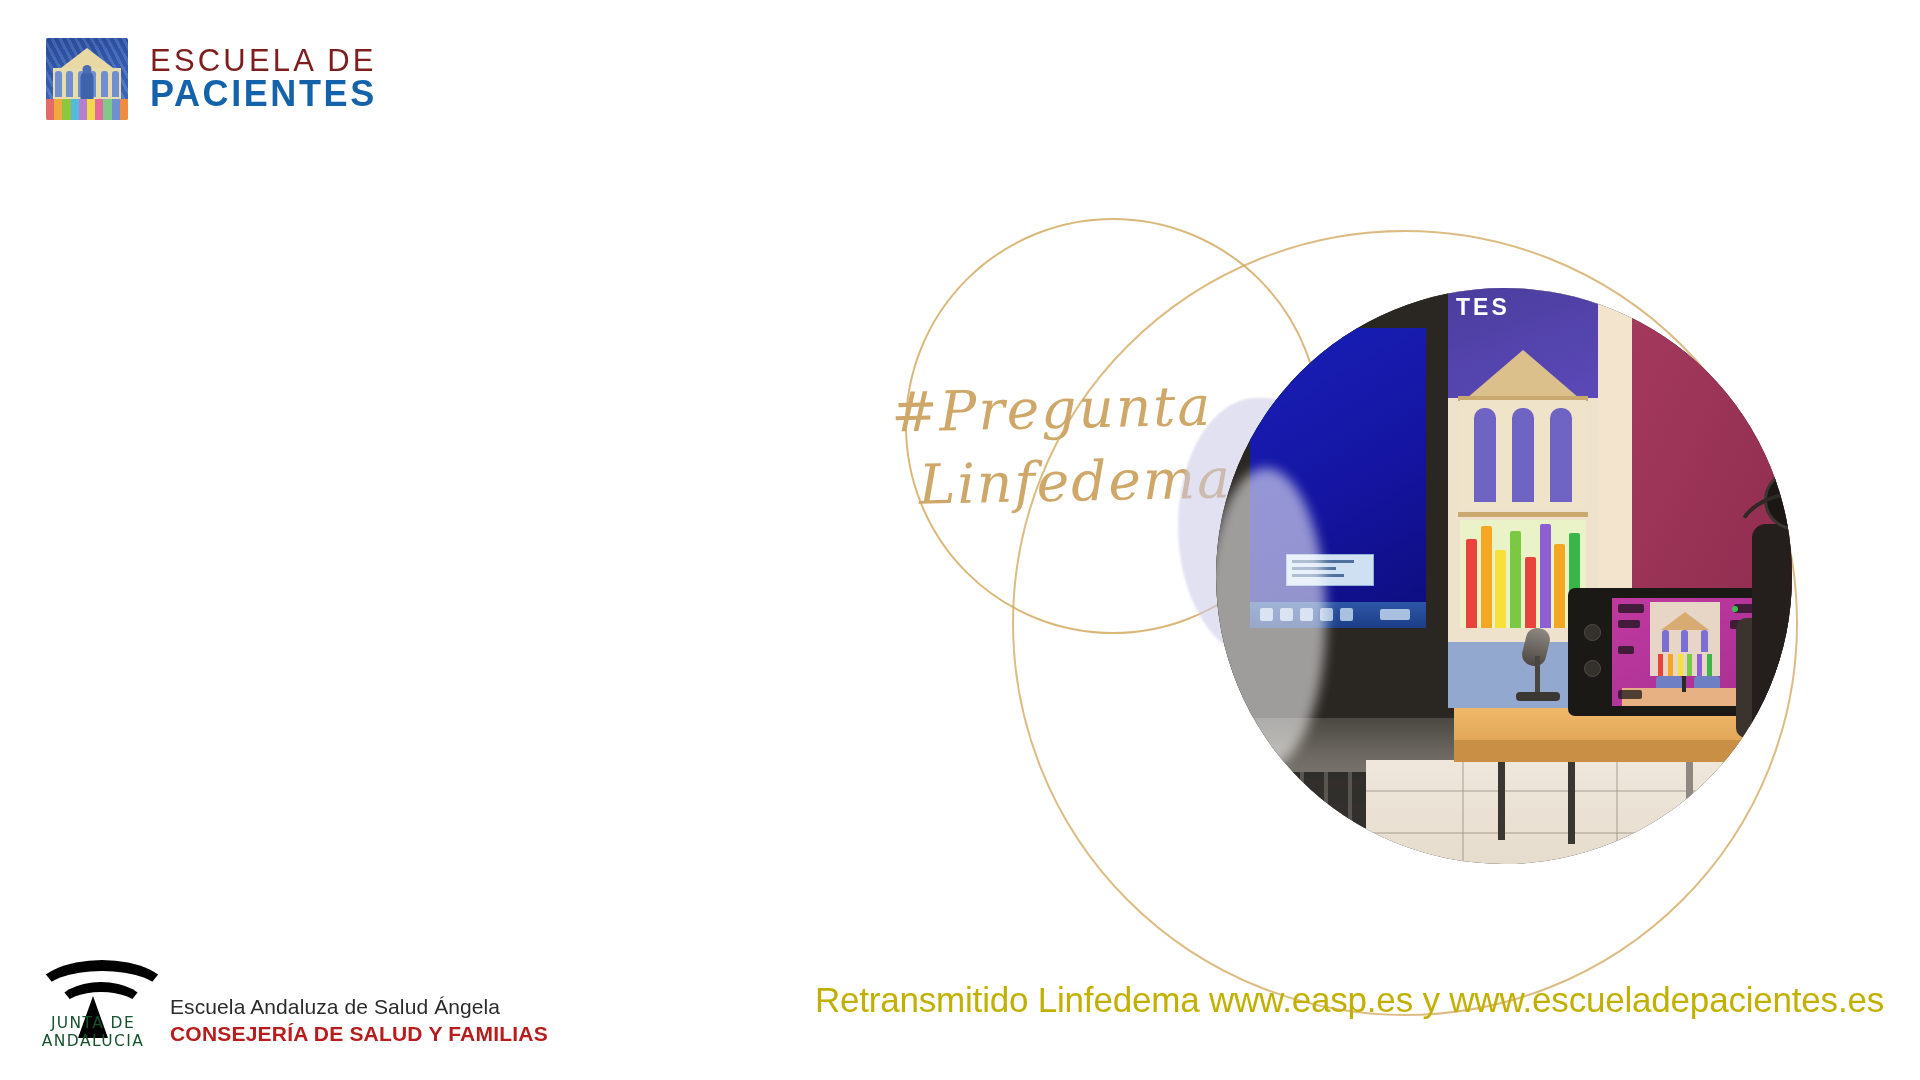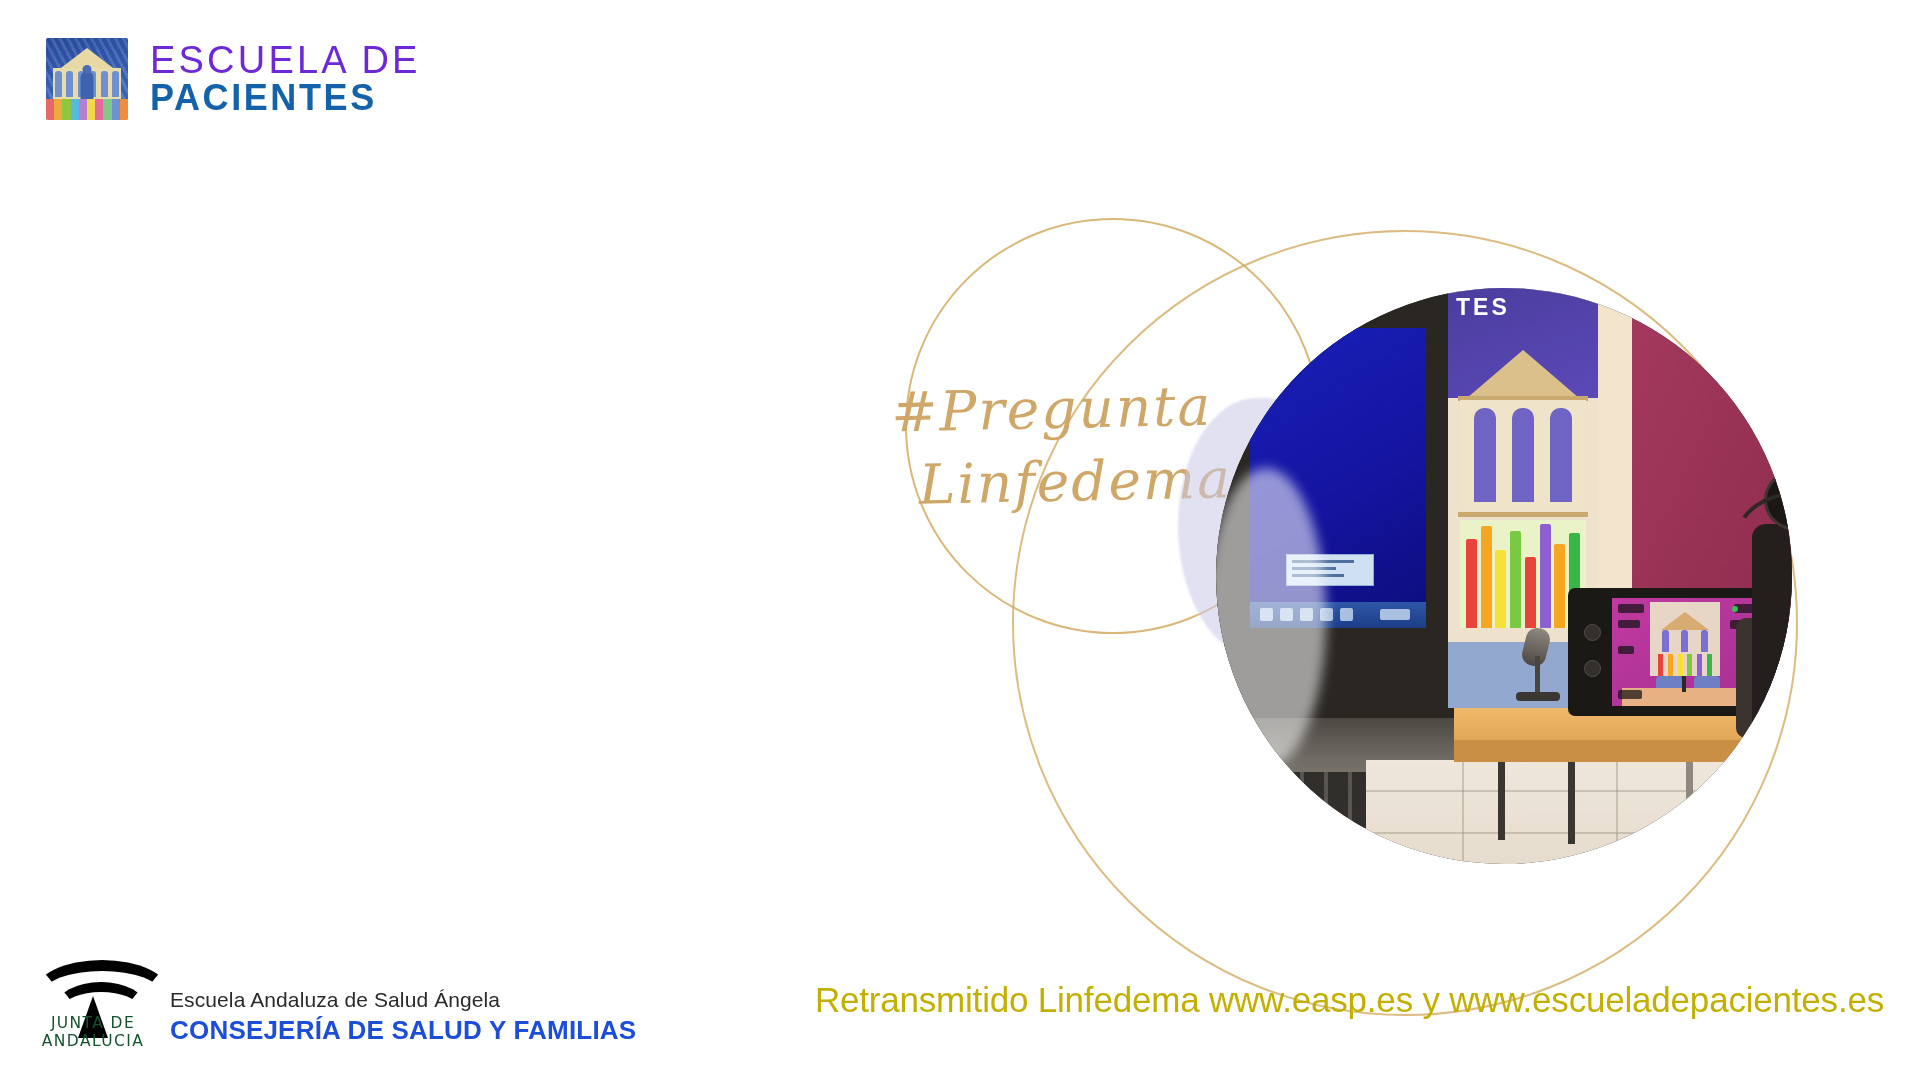--- a/index.html
+++ b/index.html
@@ -28,21 +28,21 @@
     width:0;height:0;border-left:30px solid transparent;border-right:30px solid transparent;
     border-bottom:23px solid #e7d8a4;}
   .bm-body{position:absolute;left:8%;top:36%;width:84%;height:40%;background:#e9dcab;}
   .bm-cols{position:absolute;left:8%;top:36%;width:84%;height:40%;display:flex;justify-content:space-around;align-items:center;}
   .bm-col{width:7px;height:78%;background:#6f8fd0;border-radius:3px 3px 0 0;}
   .bm-door{position:absolute;left:50%;top:40%;transform:translateX(-50%);width:13px;height:36%;background:#3f62ad;border-radius:7px 7px 0 0;}
   .bm-dot{position:absolute;left:50%;top:33%;transform:translateX(-50%);width:9px;height:9px;border-radius:50%;background:#4a6cb4;}
   .bm-books{position:absolute;left:0;bottom:0;width:100%;height:26%;display:flex;align-items:flex-end;background:#dfe9a8;}
   .bm-books i{display:block;flex:1;height:100%;}
   .brand-text{line-height:1.02;}
-  .brand-l1{font-size:38px;letter-spacing:3.2px;color:#6d28d9;font-weight:400;}
+  .brand-l1{font-size:31px;letter-spacing:3.2px;color:#7f1d1d;font-weight:400;}
   .brand-l2{font-size:36px;letter-spacing:2.6px;color:#1463aa;font-weight:700;}
 
   
   .copy{position:absolute;left:140px;top:232px;width:790px;}
   .hashtag{font-size:56px;color:#ad5a5c;font-weight:300;letter-spacing:-0.4px;line-height:1.0;}
   .headline{font-size:96px;color:#a84f55;font-weight:300;letter-spacing:-1px;line-height:1.04;margin-top:2px;}
   .speaker{margin-top:108px;}
   .speaker-name{font-size:64px;color:#cfa455;font-weight:300;letter-spacing:-0.5px;line-height:1.05;}
   .speaker-role{font-size:25px;color:#cfa455;font-weight:300;letter-spacing:-0.1px;margin-top:4px;}
   .speaker-org{font-size:36px;color:#cfa455;font-weight:300;letter-spacing:-0.2px;margin-top:2px;}
@@ -164,21 +164,21 @@
   .junta-mark{position:relative;width:126px;height:98px;}
   .arc{position:absolute;border:0 solid #000;border-top-left-radius:50%;border-top-right-radius:50%;}
   .arc1{left:4px;top:8px;width:118px;height:56px;border-top-width:11px;border-left-width:9px;border-right-width:9px;border-style:solid;border-color:#000 transparent transparent transparent;}
   .arc2{left:26px;top:30px;width:74px;height:40px;border-top-width:10px;border-left-width:8px;border-right-width:8px;border-style:solid;border-color:#000 transparent transparent transparent;}
   .tri{position:absolute;left:50%;top:44px;transform:translateX(-50%);
     width:0;height:0;border-left:15px solid transparent;border-right:15px solid transparent;border-bottom:42px solid #000;}
   .junta-word{position:absolute;left:0;bottom:0;width:126px;text-align:center;
     font-size:15.5px;letter-spacing:1.4px;color:#14532d;font-family:"DejaVu Sans", sans-serif;}
   .junta-text{padding-bottom:4px;}
   .junta-l1{font-size:21px;color:#2b2b2b;font-weight:400;letter-spacing:.1px;}
-  .junta-l2{font-size:26px;color:#1d4ed8;font-weight:700;letter-spacing:.2px;margin-top:3px;}
+  .junta-l2{font-size:21px;color:#b91c1c;font-weight:700;letter-spacing:.2px;margin-top:3px;}
 
   .streaming{position:absolute;right:36px;top:980px;font-size:35px;color:#c2b000;
     font-weight:300;letter-spacing:-0.2px;white-space:nowrap;}
 </style>
 </head>
 <body>
 
 <div class="poster">
 
   <div class="brand">

